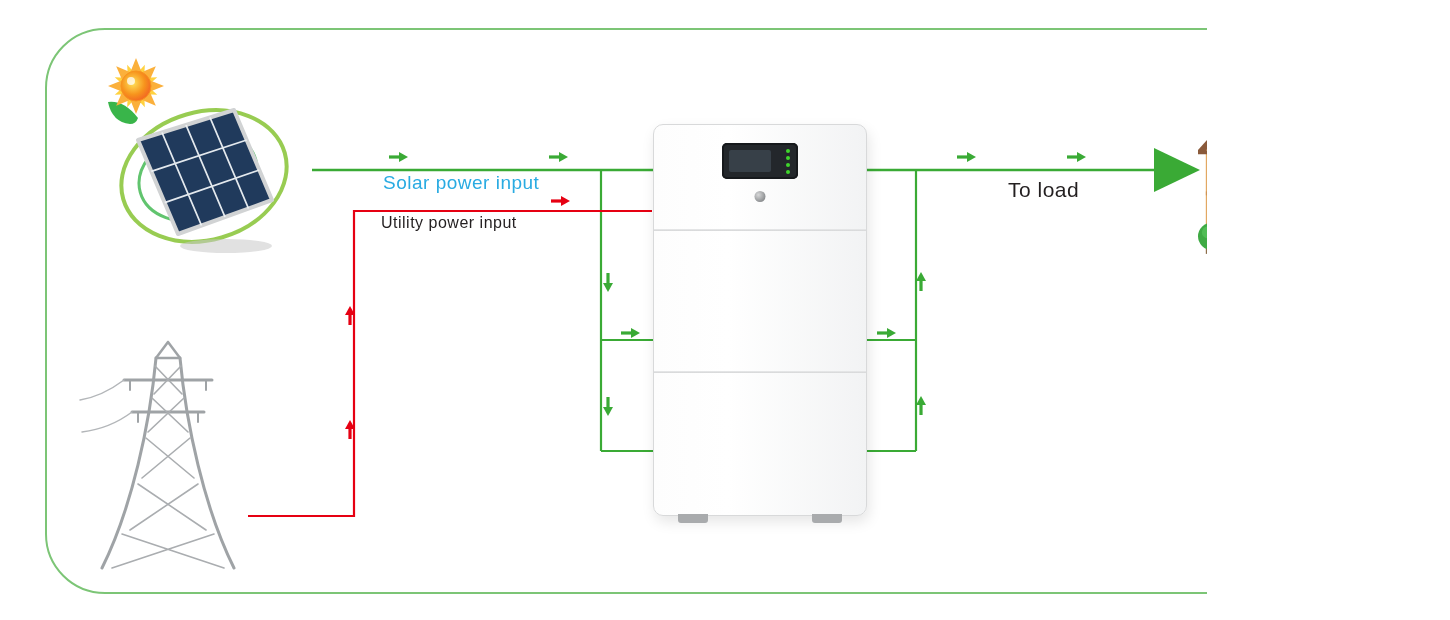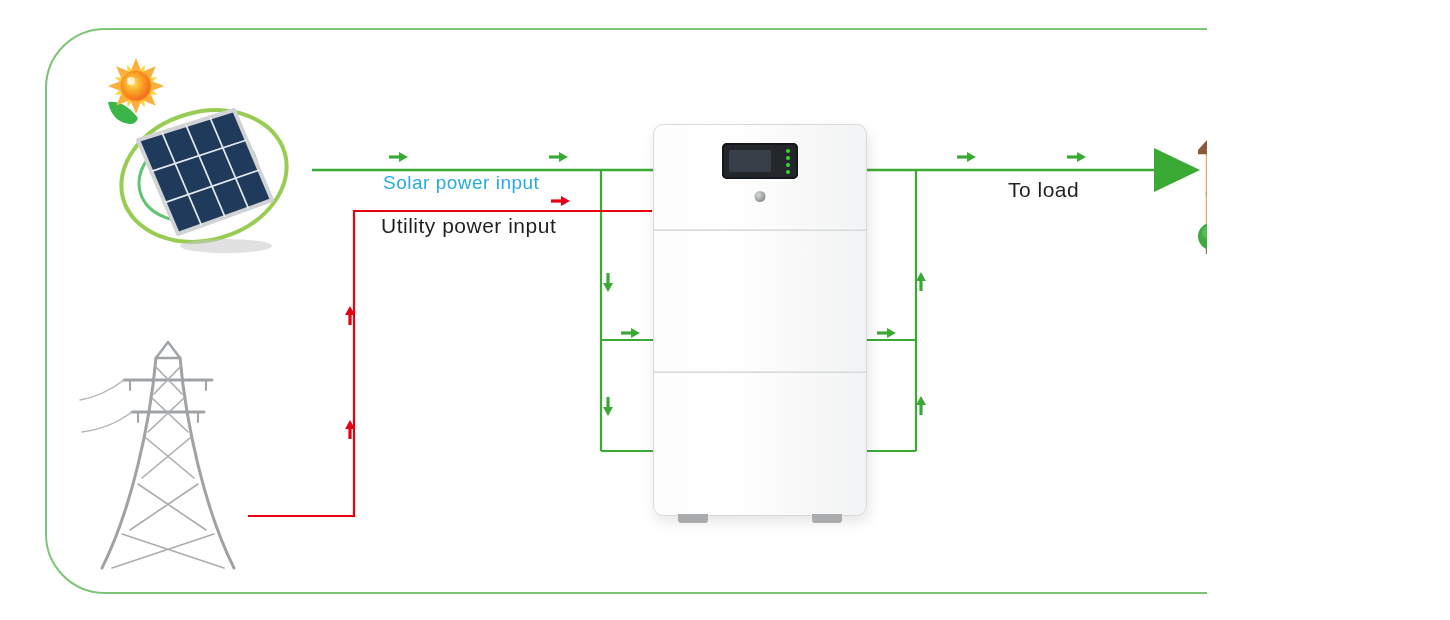--- a/index.html
+++ b/index.html
@@ -26,21 +26,21 @@
               background:radial-gradient(circle at 35% 35%,#d7d8d9,#6f7275);}
   .inv-seam{position:absolute;left:0;width:100%;height:2px;
             background:linear-gradient(180deg,#e9eaeb,#d4d5d6);}
   .seam1{top:104px;} .seam2{top:246px;}
   .inv-foot{position:absolute;bottom:-8px;width:30px;height:9px;background:#a9abad;
             border-radius:0 0 3px 3px;}
   .foot-l{left:24px;} .foot-r{right:24px;}
   
   .lbl{position:absolute;z-index:4;letter-spacing:0.5px;white-space:nowrap;}
   .lbl-solar{left:383px;top:172px;font-size:19px;color:#29abe2;}
-  .lbl-utility{left:381px;top:214px;font-size:21px;color:#231f20;}
+  .lbl-utility{left:381px;top:214px;font-size:16px;color:#231f20;}
   .lbl-load{left:1008px;top:178px;font-size:21px;color:#231f20;text-align:center;}
 </style>
 </head>
 <body>
 
 <div class="scene">
 
   <div class="frame"></div>
 
   <svg class="icon-svg" style="left:86px;top:48px" width="205" height="218" viewBox="0 0 205 218">

